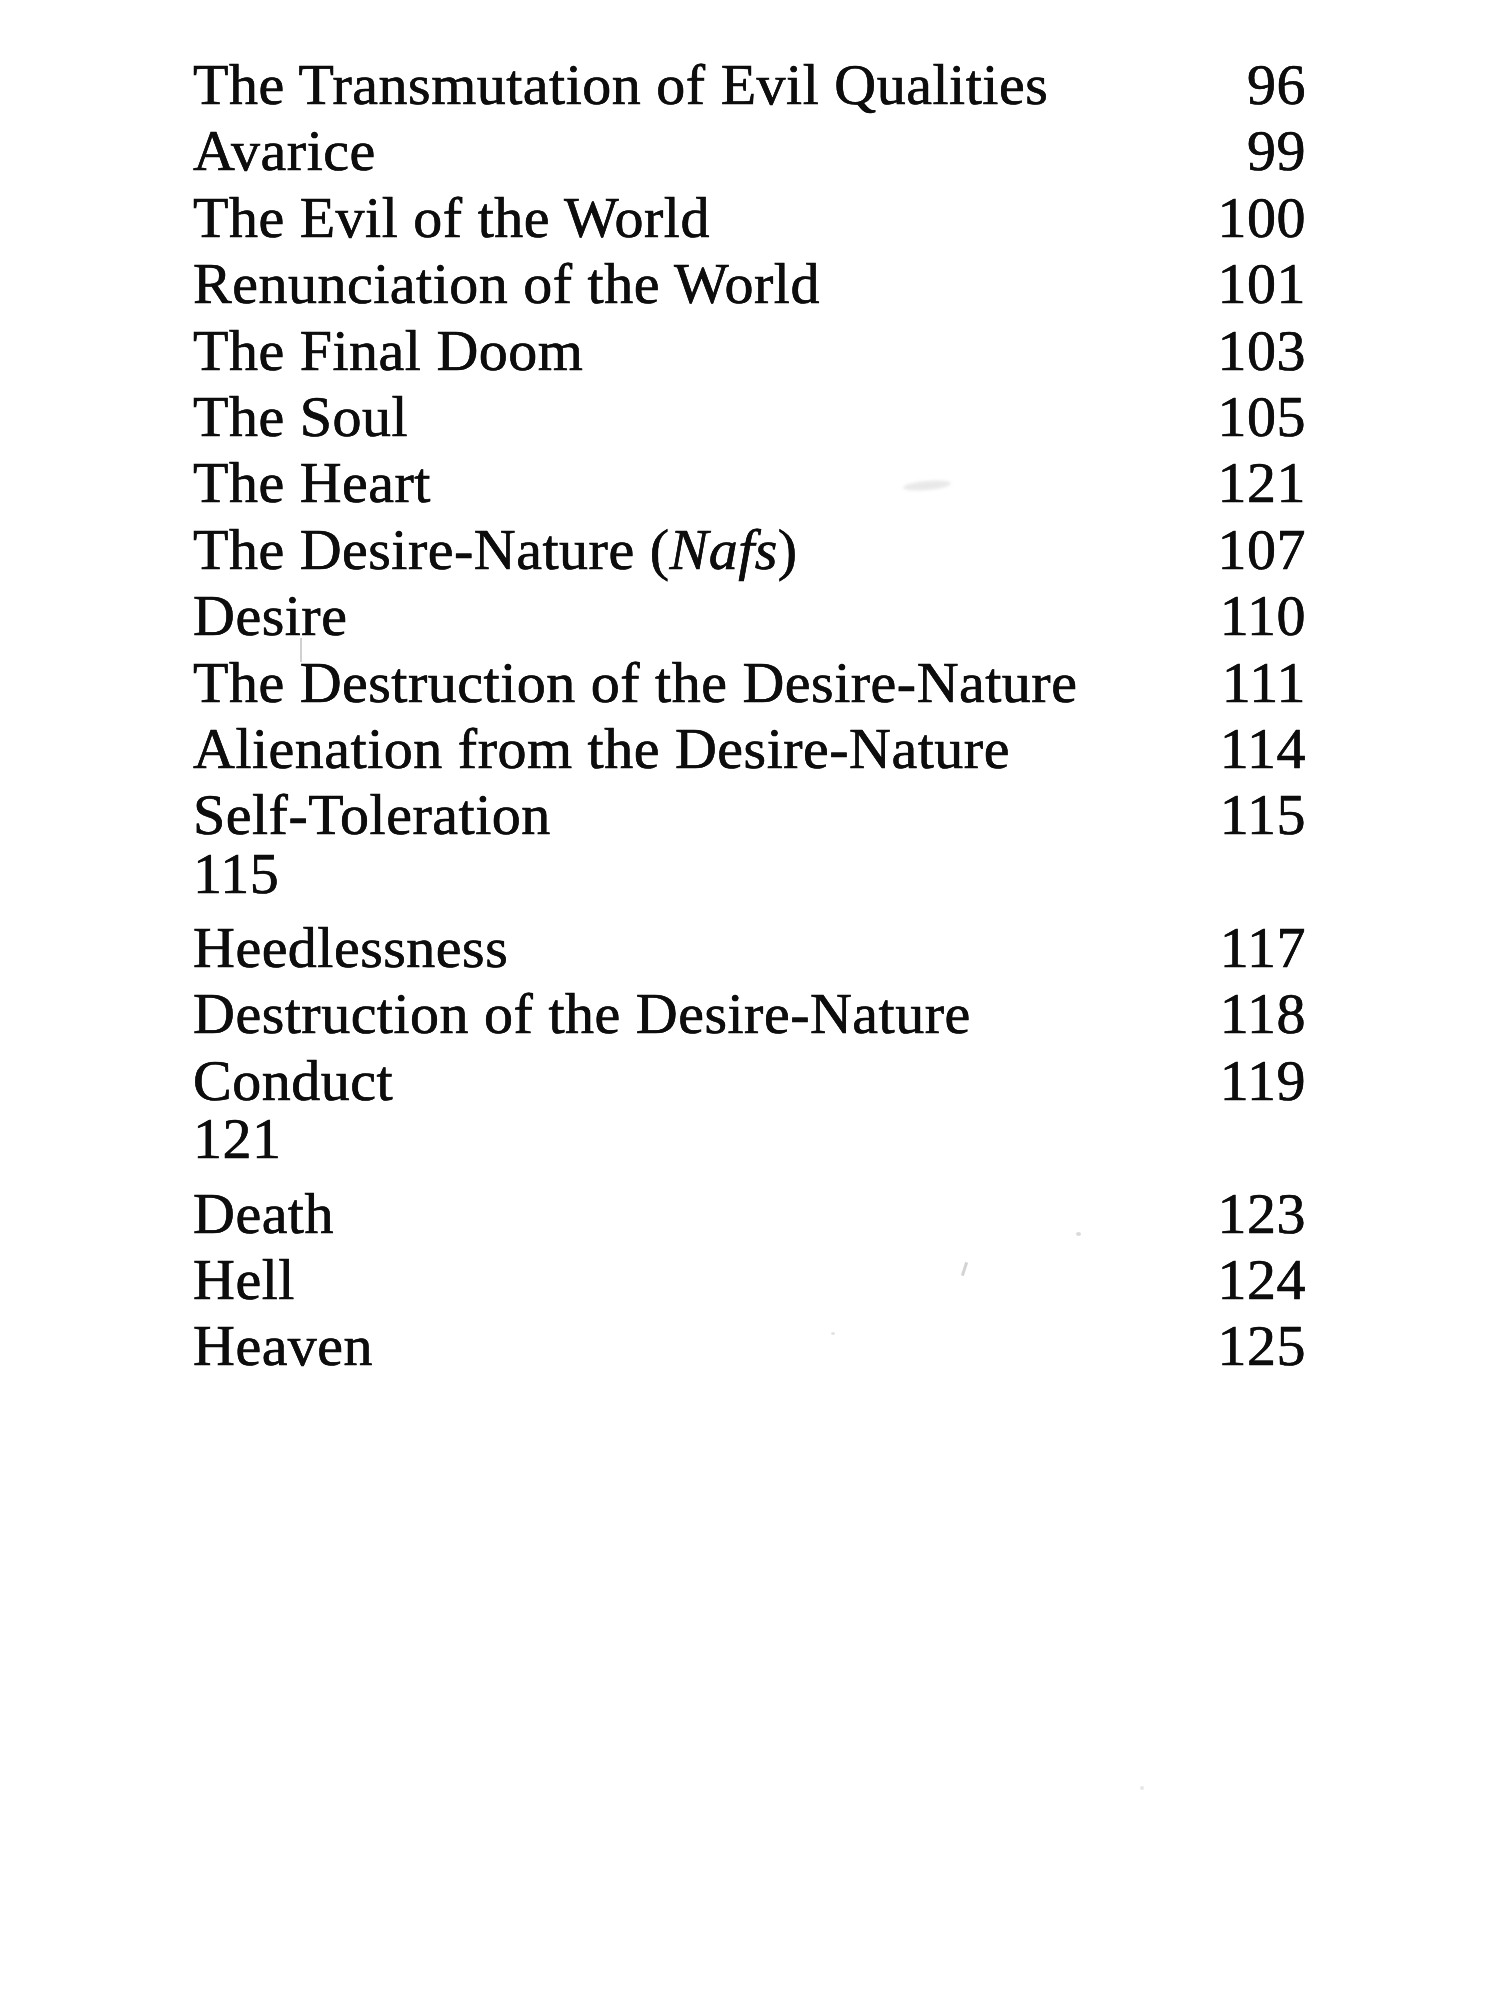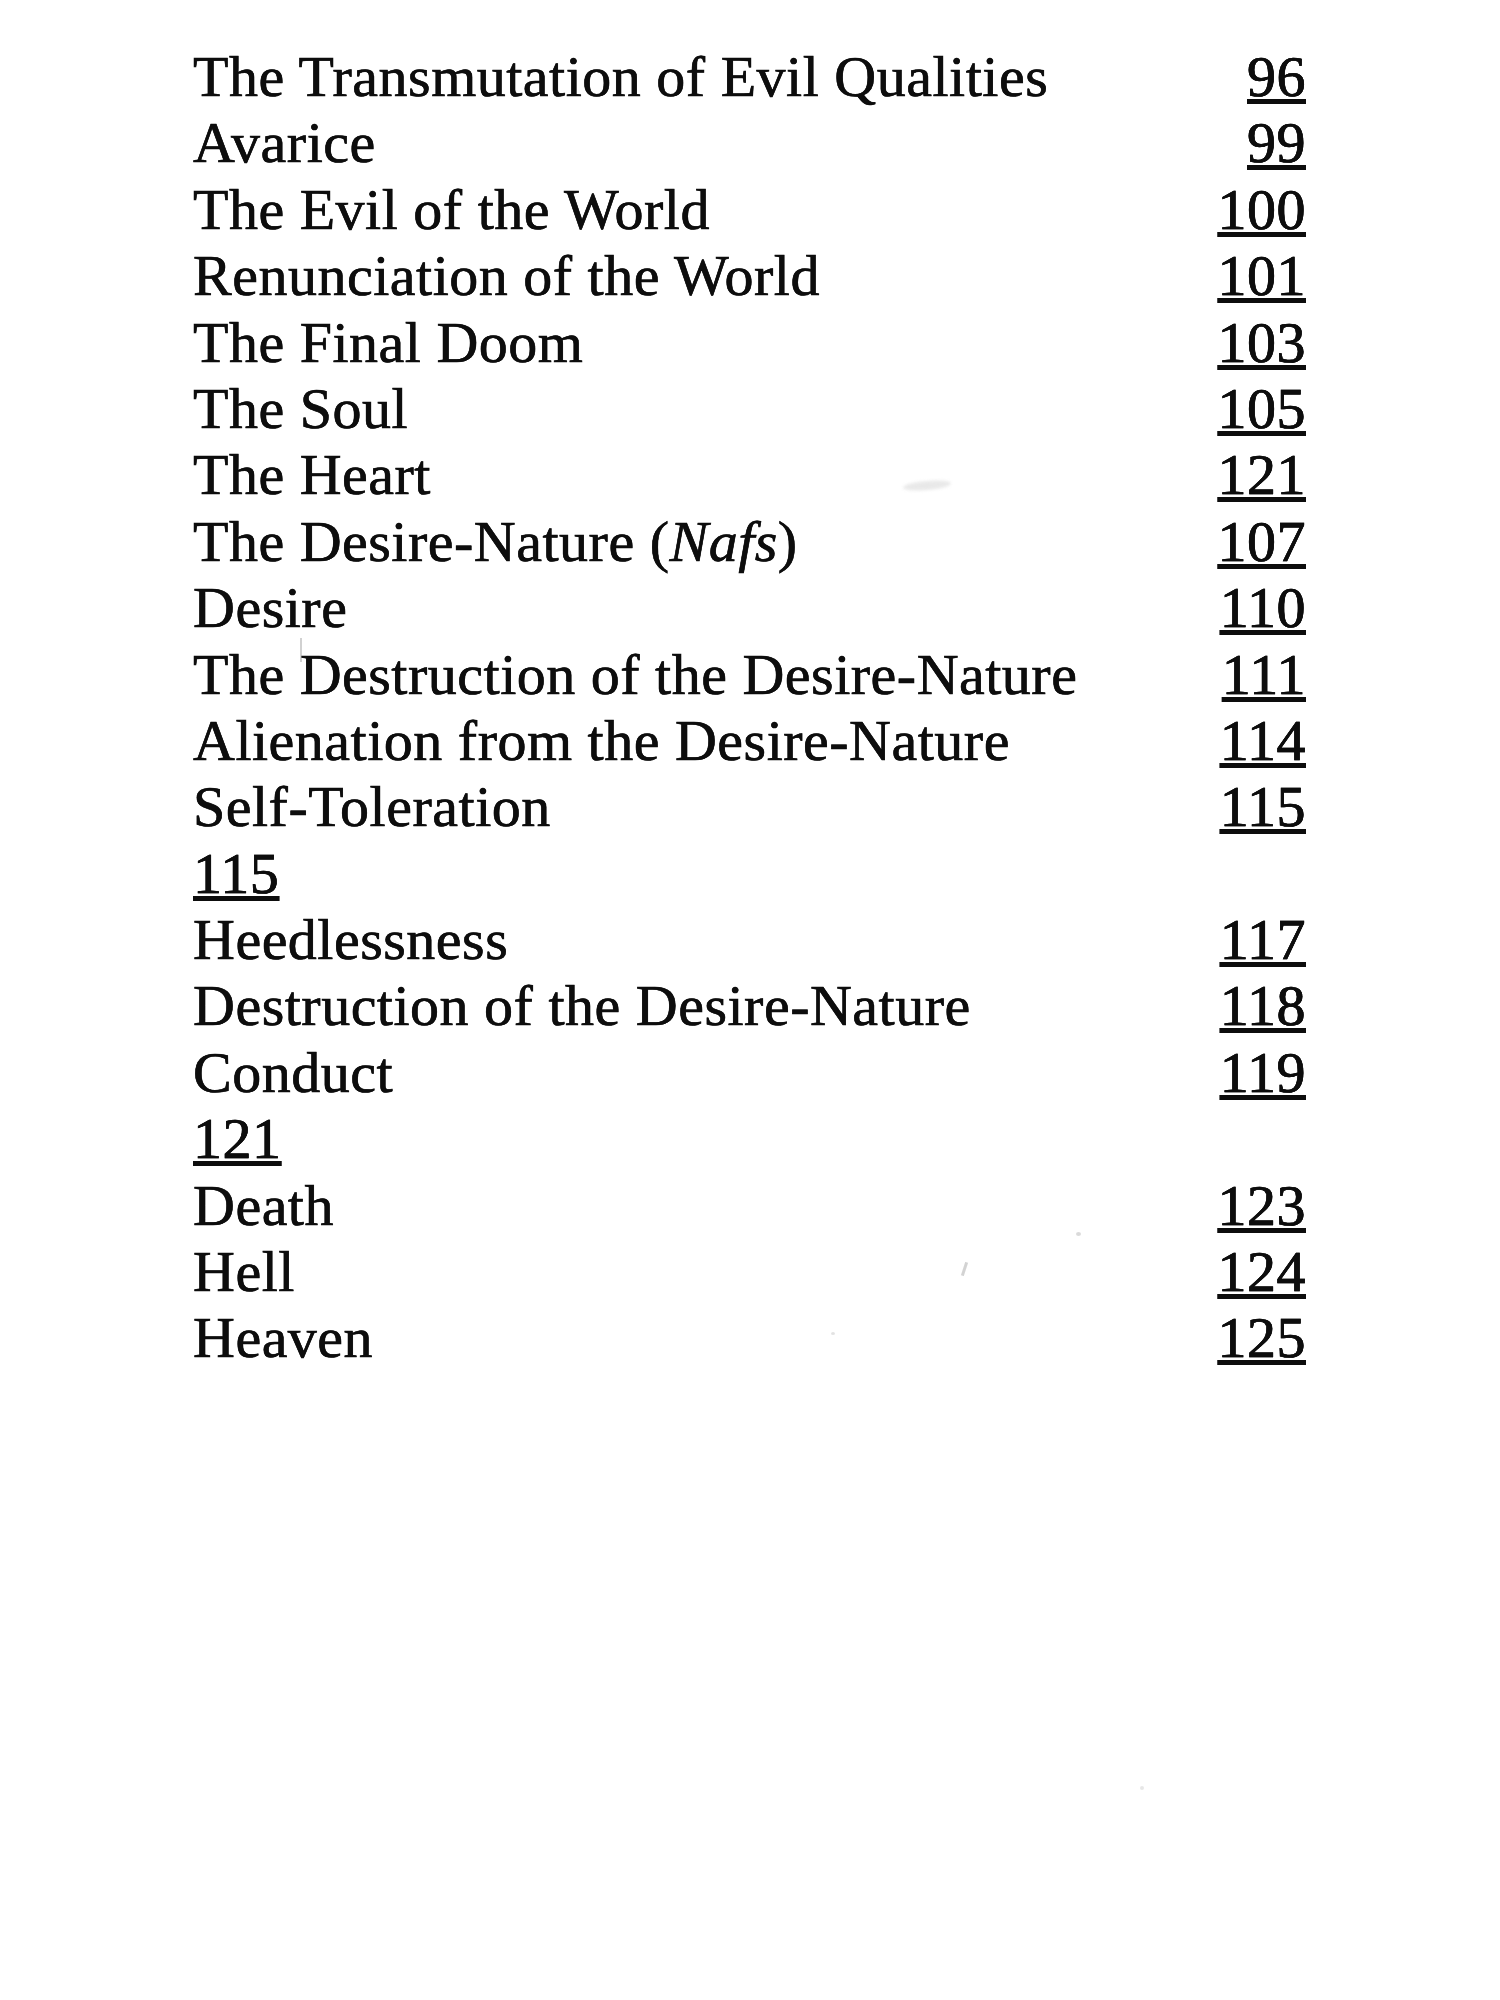--- a/index.html
+++ b/index.html
@@ -28,22 +28,22 @@
     align-items: baseline;
     height: 66.4px;
     line-height: 66.4px;
     font-size: 58px;
     letter-spacing: 0.5px;
     white-space: nowrap;
     
     -webkit-text-stroke: 0.6px currentColor;
     text-shadow: 0 0 0.5px currentColor;
   }
-  .title { text-align: center; }
-  .num   { text-align: right; text-decoration: underline; }
+  .title { text-align: center; margin-top: 8px; }
+  .num   { text-align: right; }
   .it    { font-style: italic; }
 
   
   .artifact {
     position: absolute;
     pointer-events: none;
   }
   .a-smudge {
     left: 903px; top: 481px;
     width: 48px; height: 9px;

